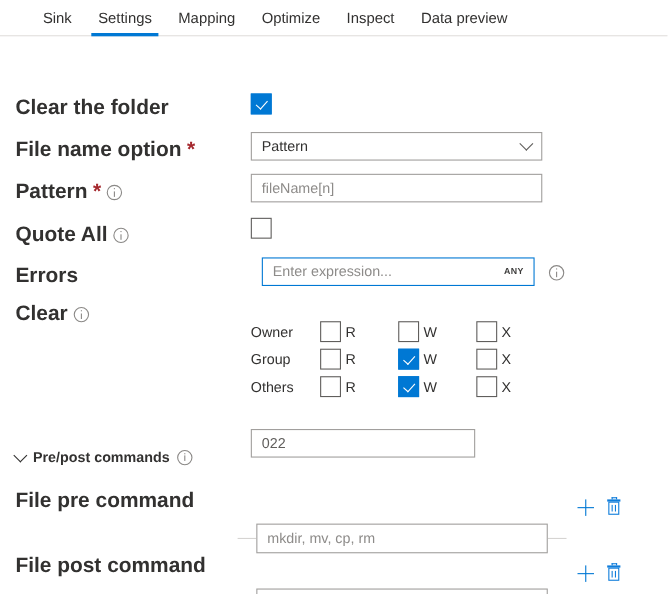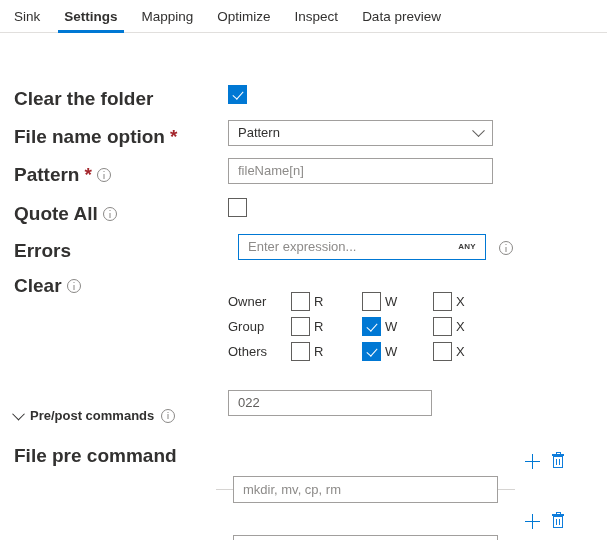--- a/index.html
+++ b/index.html
@@ -16,41 +16,41 @@
     overflow: hidden;
     position: relative;
   }
 
   
   .tabbar {
     position: relative;
     height: 33px;
     display: flex;
     align-items: center;
-    padding-left: 2px;
+    padding-left: 27px;
     box-sizing: border-box;
   }
   .tabbar::after {
     content: "";
     position: absolute;
     left: 0; right: 0; bottom: 0;
     height: 1px;
     background: #e1dfdd;
   }
   .tab {
     position: relative;
     font-size: 13.5px;
     color: #323130;
     padding: 0 12px;
     line-height: 32px;
     white-space: nowrap;
     cursor: pointer;
   }
   .tab.active {
-    font-weight: bold;
+    font-weight: normal;
     text-align: right;
   }
   .tab.active::after {
     content: "";
     position: absolute;
     left: 6px; right: 6px;
     bottom: 0;
     height: 2.5px;
     background: #0078d4;
     z-index: 2;
@@ -441,20 +441,23 @@
   </div>
   <div class="iconbtn" style="left:525px;top:421px">
     <span class="plusicon"></span>
   </div>
   <div class="iconbtn" style="left:551px;top:421px">
     <span class="trashicon">
       <span class="handle"></span><span class="lid"></span><span class="body"></span>
     </span>
   </div>
 
+  <div class="label" style="position:absolute;left:14px;top:471px">
+    <span>File post command</span>
+  </div>
 
   <div class="field placeholder" style="left:233px;top:502px;width:265px;height:27px">
     <span>mkdir, mv, cp, rm</span>
   </div>
   <div class="iconbtn" style="left:525px;top:481px">
     <span class="plusicon"></span>
   </div>
   <div class="iconbtn" style="left:551px;top:481px">
     <span class="trashicon">
       <span class="handle"></span><span class="lid"></span><span class="body"></span>

